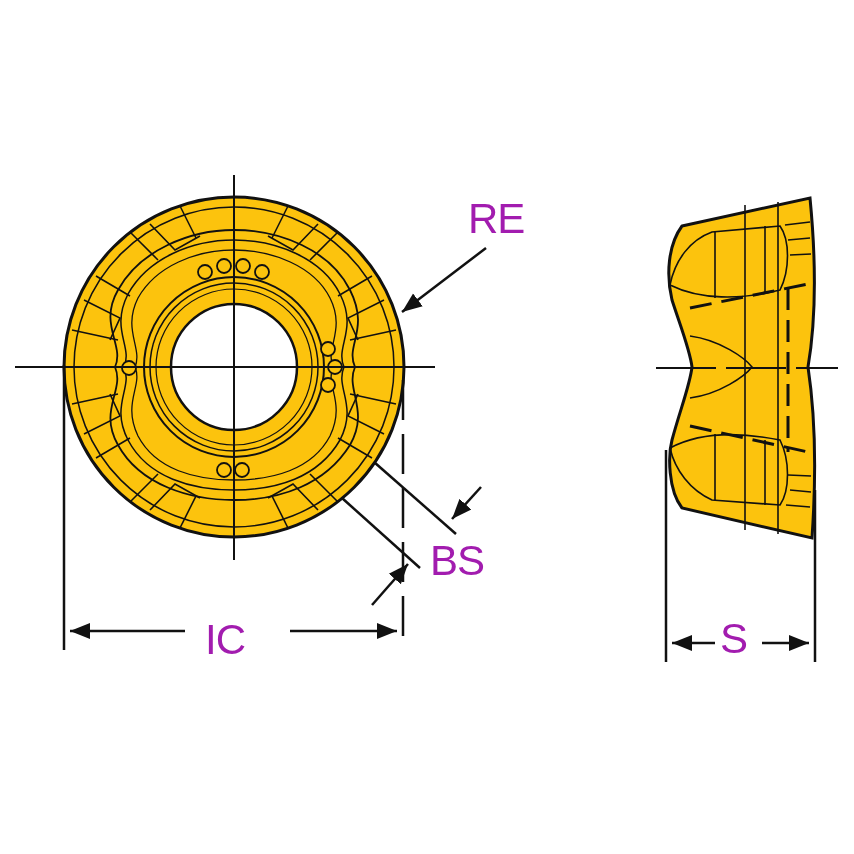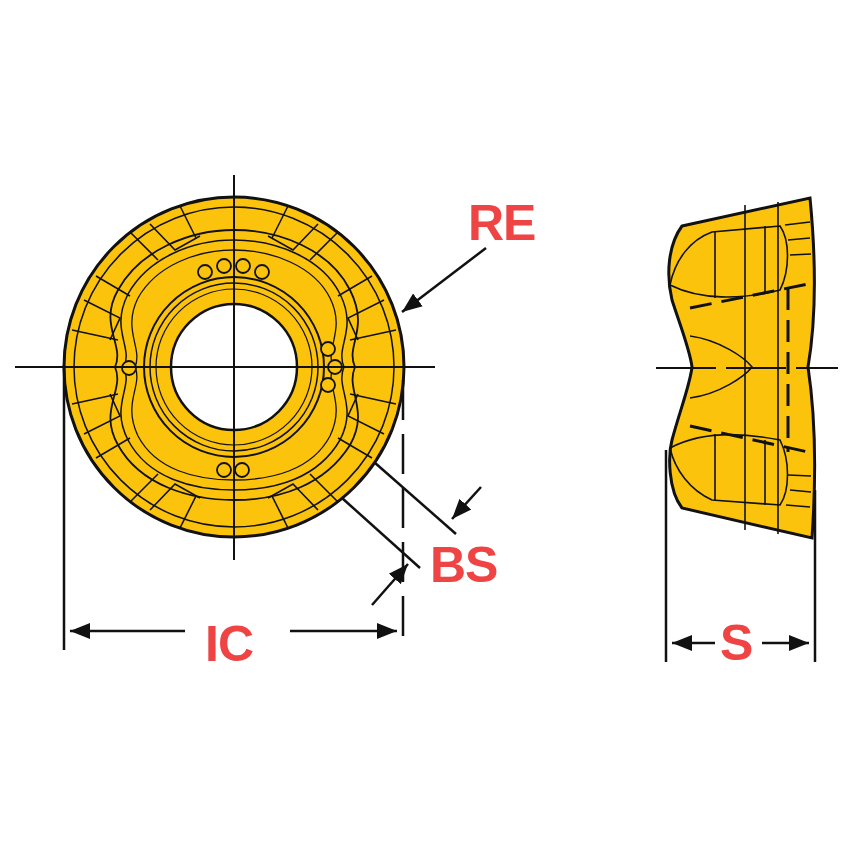--- a/index.html
+++ b/index.html
@@ -1,23 +1,23 @@
 <!DOCTYPE html>
 <html><head>
   <meta charset="utf-8">
   <style>
     html, body { margin: 0; padding: 0; background: #ffffff; }
     body { width: 854px; height: 854px; overflow: hidden; position: relative; }
     #diagram { position: absolute; left: 0; top: 0; width: 854px; height: 854px; }
     .dim-label {
       position: absolute;
       font-family: "Liberation Sans", sans-serif;
-      font-size: 50px;
-      font-weight: bold;
-      color: #ef4444;
+      font-size: 42px;
+      font-weight: normal;
+      color: #a21caf;
       line-height: 1;
       letter-spacing: -1px;
     }
     .ln { stroke: #111; fill: none; }
   </style>
 </head>
 <body>
 
 <svg id="diagram" viewBox="0 0 854 854" xmlns="http://www.w3.org/2000/svg">
   <defs>

